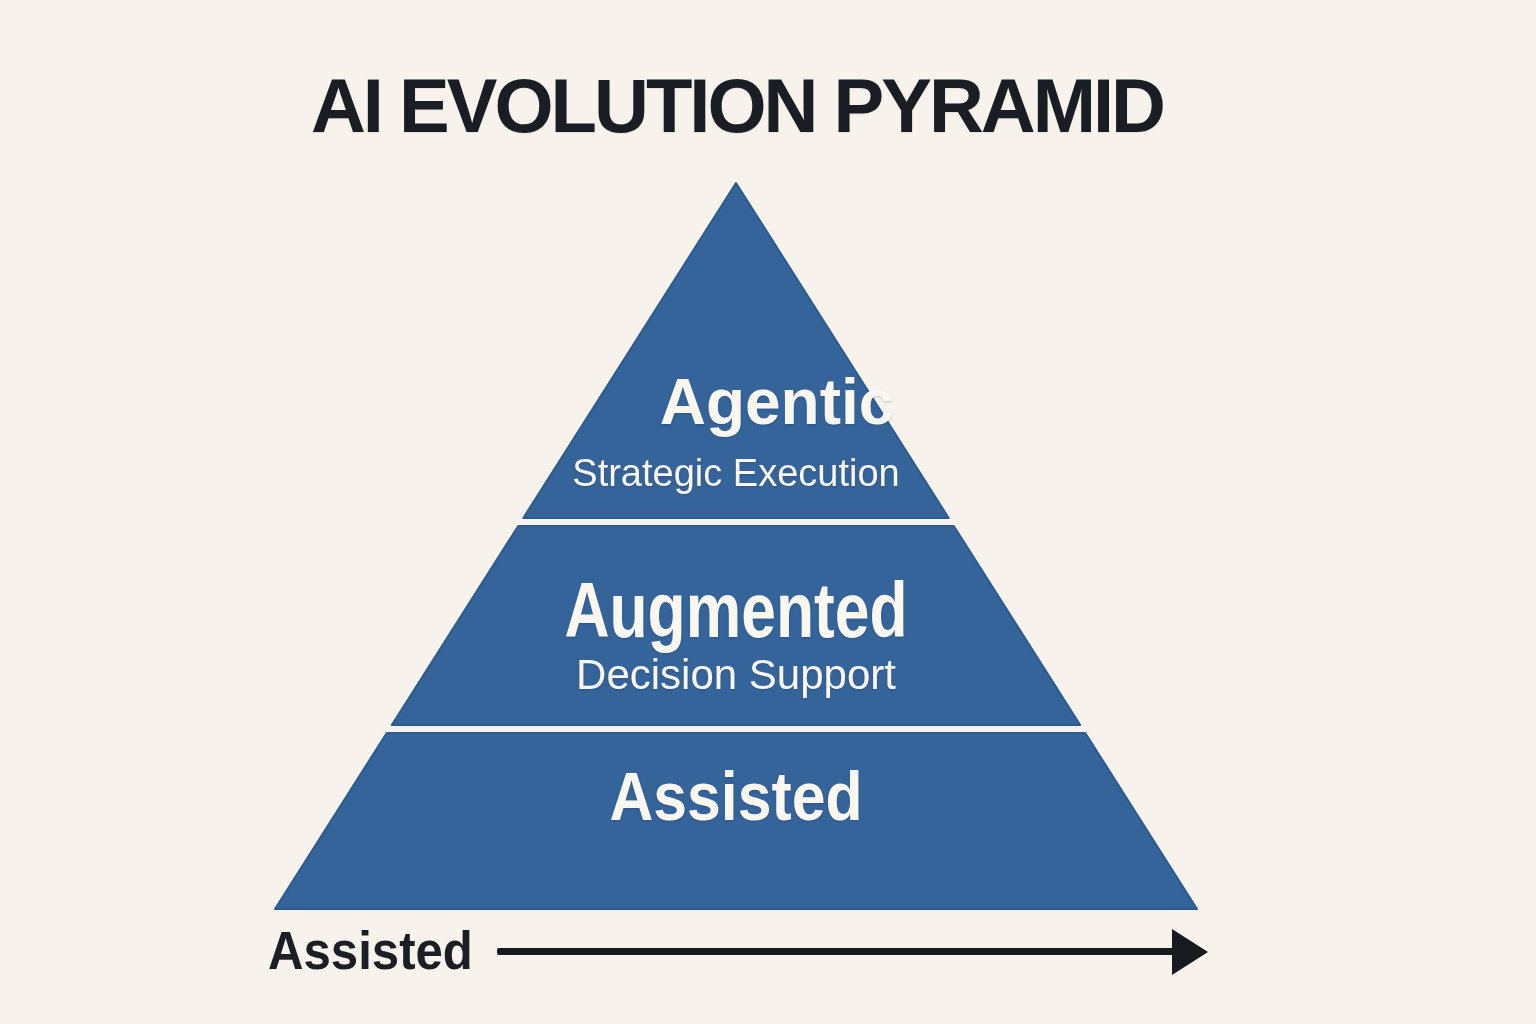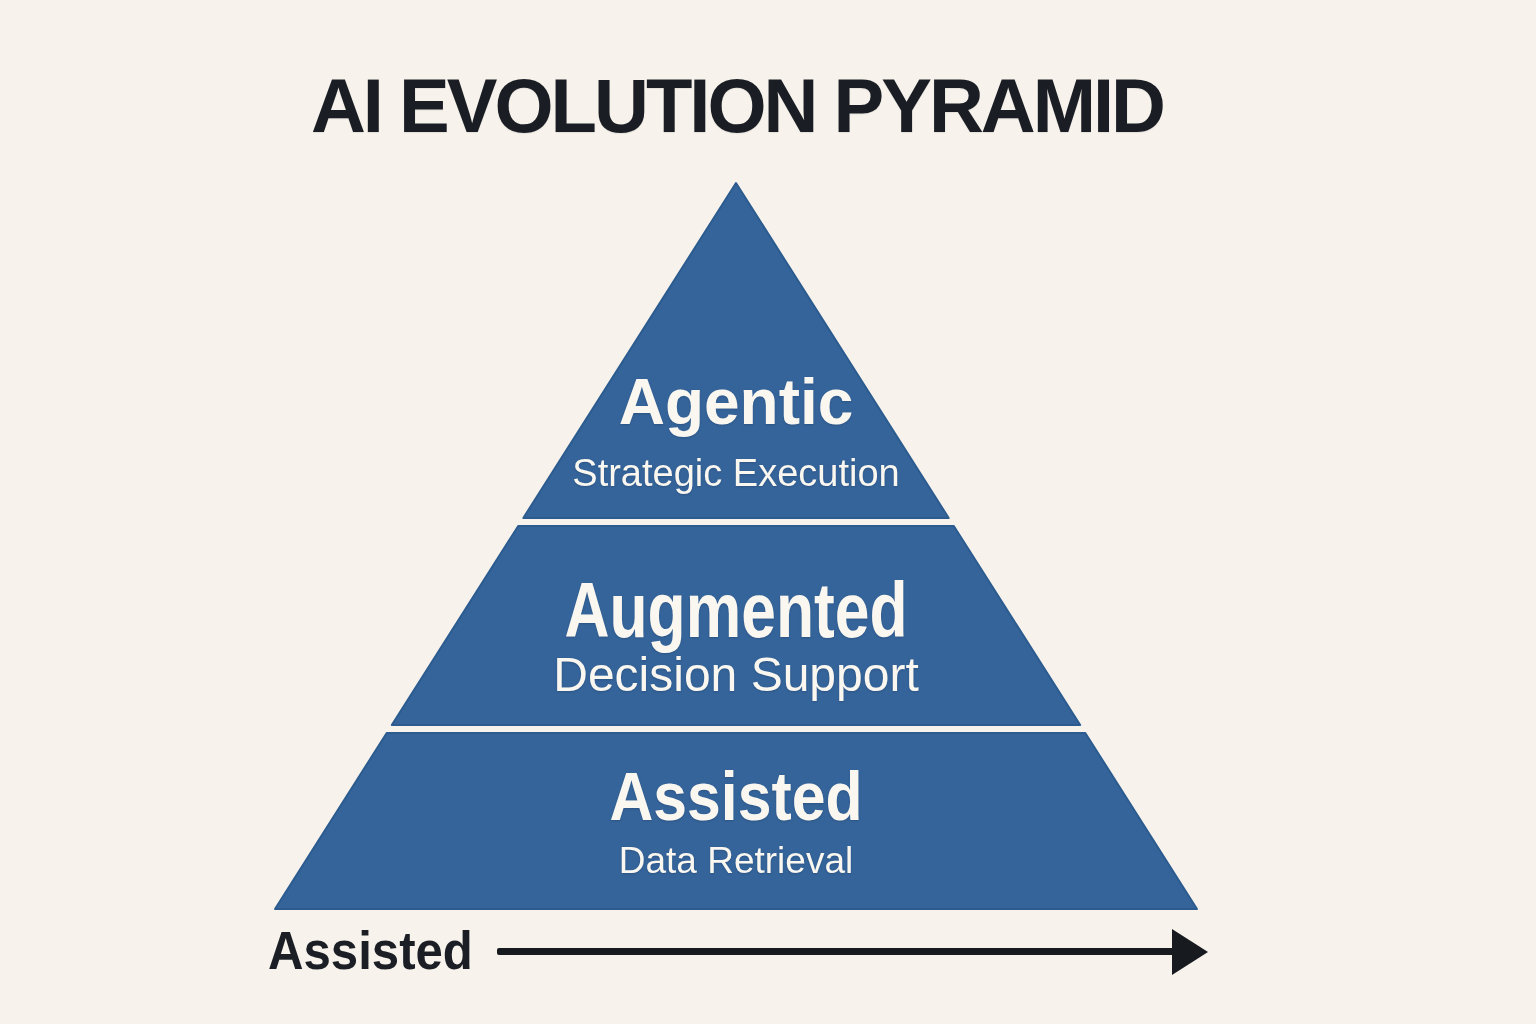--- a/index.html
+++ b/index.html
@@ -58,39 +58,40 @@
     color: #faf7f1;
     text-align: center;
     text-shadow: 0 1px 2px rgba(20,40,70,0.25);
   }
   .name-agentic {
     top: 367px;
     font-size: 64px;
     line-height: 70px;
     font-weight: 700;
     transform: translateX(-50%);
+    margin-left: 41px;
   }
   .sub-agentic {
     top: 452px;
     font-size: 38px;
     line-height: 42px;
     font-weight: 400;
     transform: translateX(-50%);
     text-align: right;
   }
   .name-augmented {
     top: 568px;
     font-size: 78px;
     line-height: 84px;
     font-weight: 700;
     transform: translateX(-50%) scaleX(0.80);
   }
   .sub-augmented {
     top: 654px;
-    font-size: 48px;
+    font-size: 42px;
     line-height: 42px;
     font-weight: 400;
     transform: translateX(-50%);
   }
   .name-assisted {
     top: 759px;
     font-size: 69px;
     line-height: 76px;
     font-weight: 700;
     transform: translateX(-50%) scaleX(0.88);
@@ -151,19 +152,18 @@
     <polygon points="386.7,733 1085.3,733 1197,909 275,909" fill="#35649a"></polygon>
   </svg>
 
   <div class="tier-name name-agentic">Agentic</div>
   <div class="tier-sub sub-agentic">Strategic Execution</div>
 
   <div class="tier-name name-augmented">Augmented</div>
   <div class="tier-sub sub-augmented">Decision Support</div>
 
   <div class="tier-name name-assisted">Assisted</div>
-  <div class="tier-sub sub-assisted">Data Retrieval</div>
 
   <div class="axis-label">Assisted</div>
   <div class="arrow-line"></div>
   <div class="arrow-head"></div>
 
 </div>
 
 </body></html>

